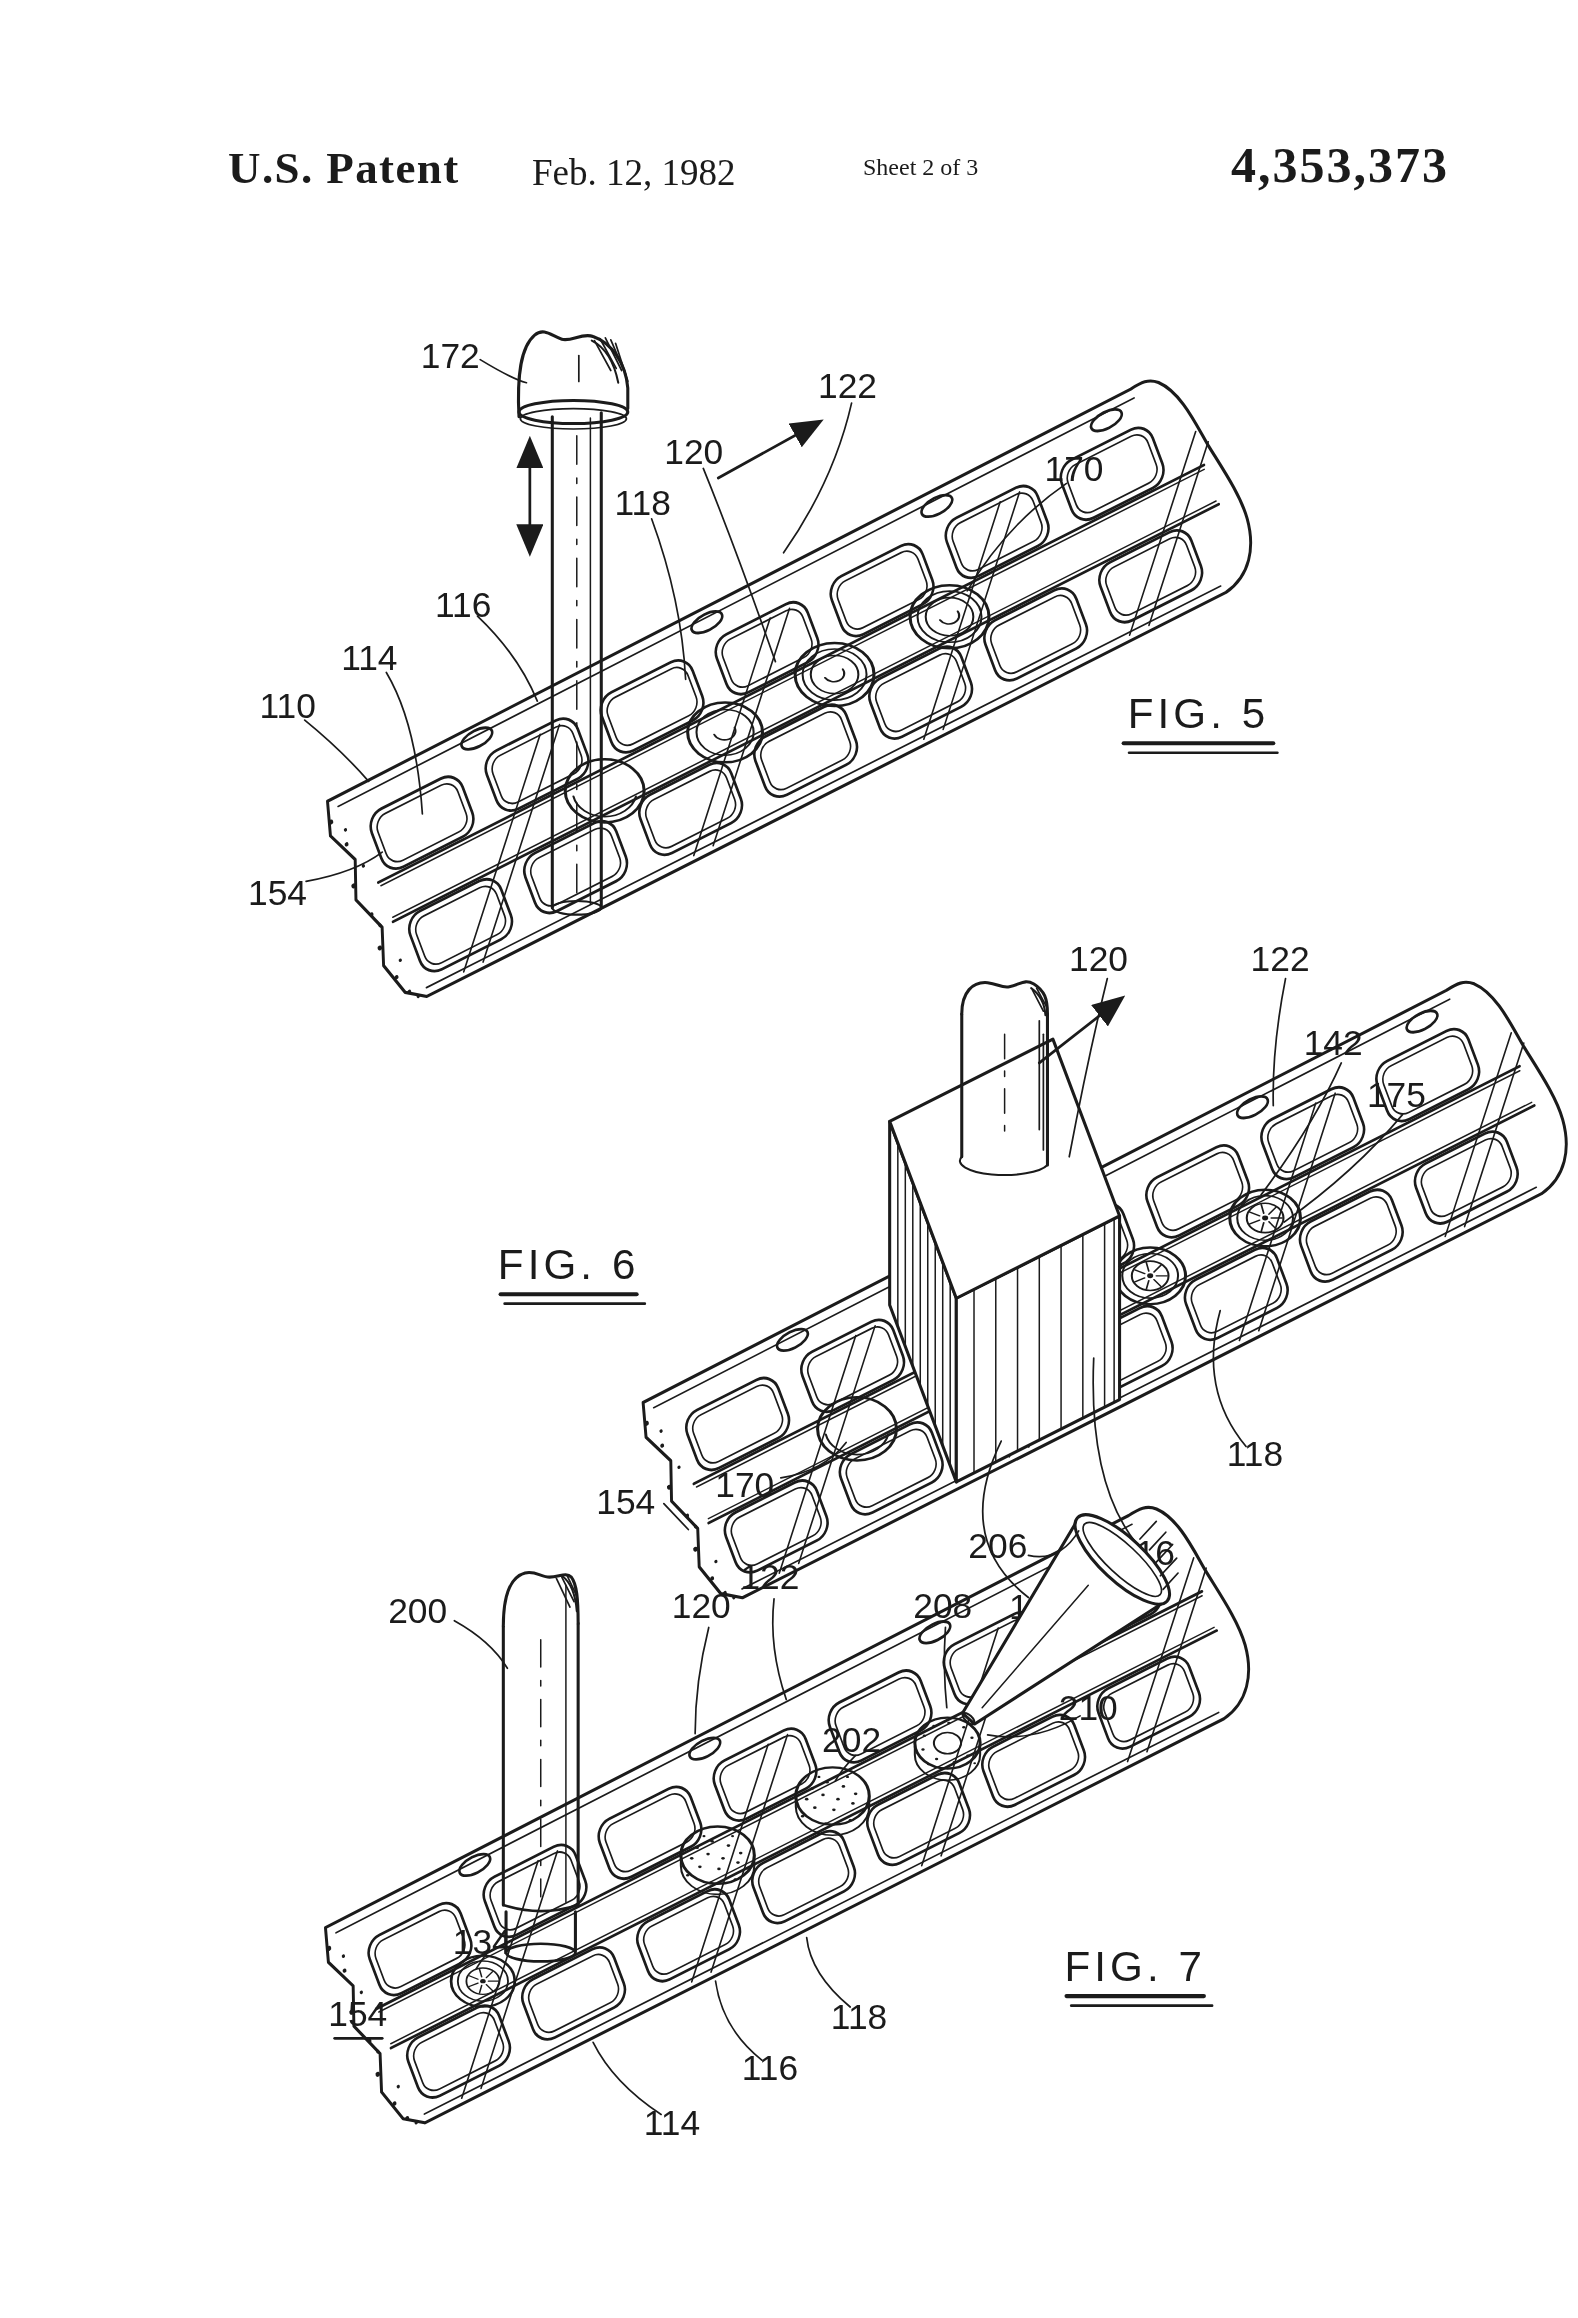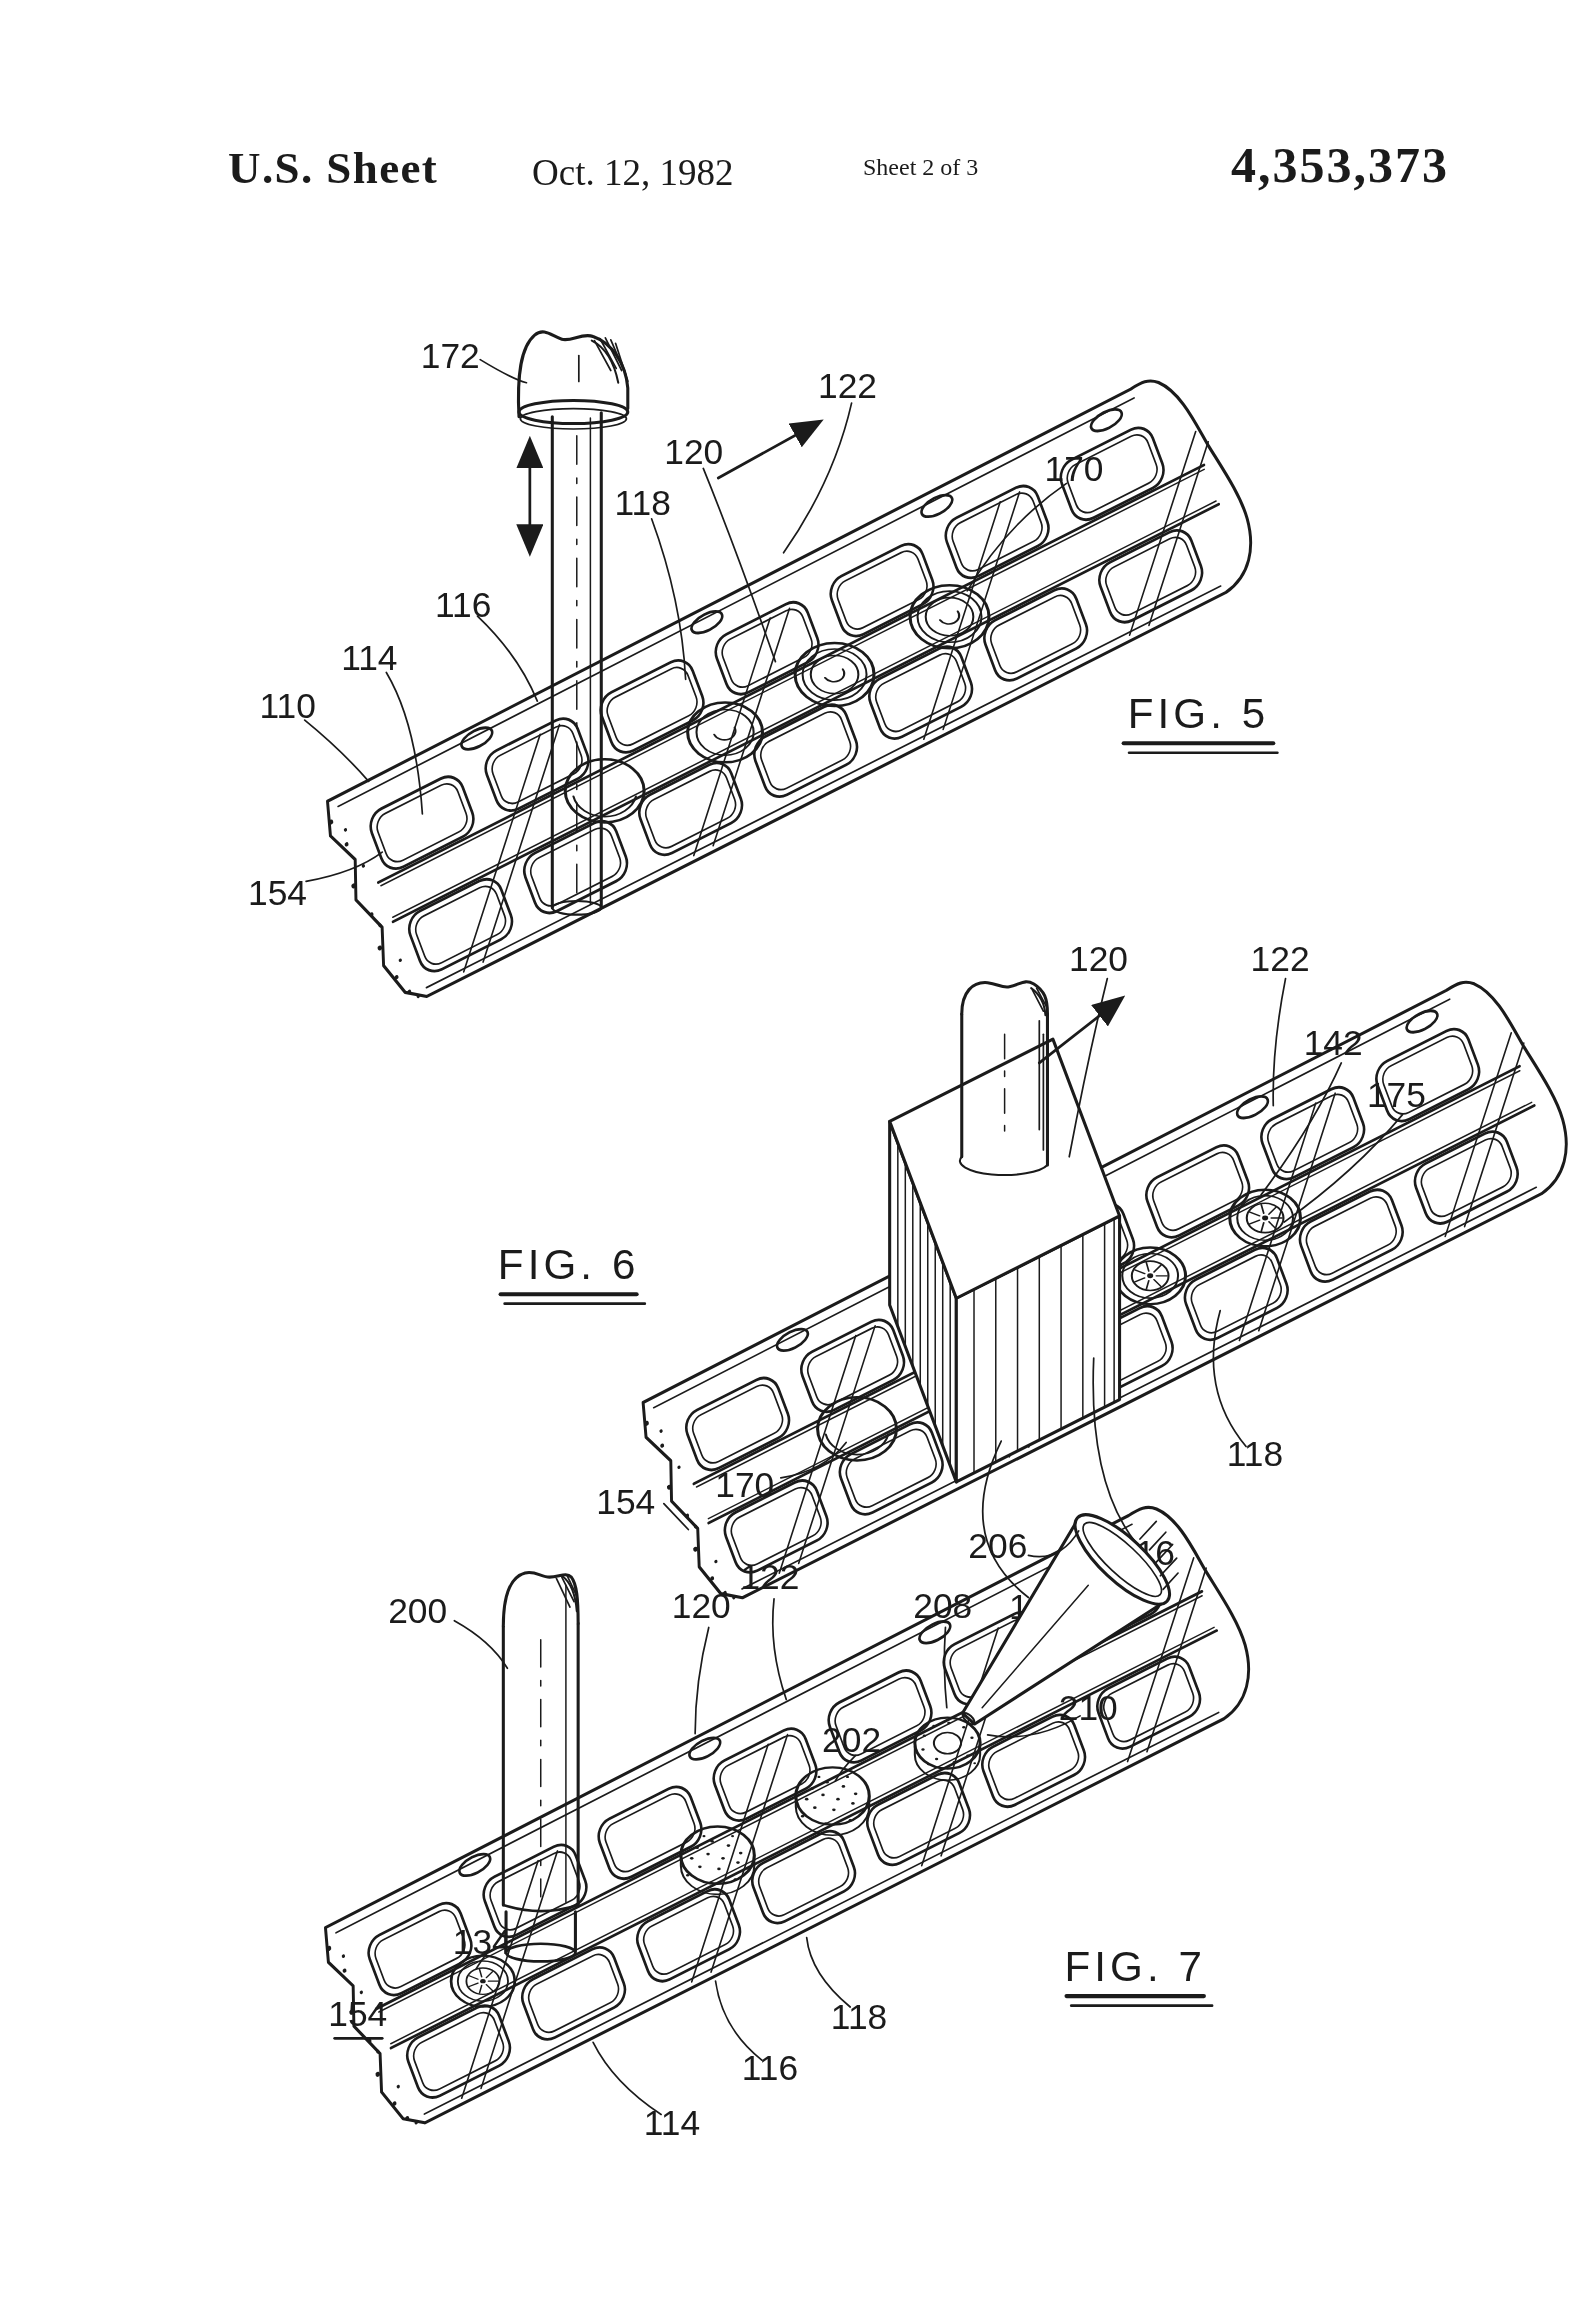--- a/index.html
+++ b/index.html
@@ -19,22 +19,22 @@
   .white{fill:#ffffff;}
   .dot{fill:#1b1b1b;stroke:none;}
   text.ref{font-family:"Liberation Sans", sans-serif;font-size:52px;fill:#1b1b1b;text-anchor:middle;}
   text.cap{font-family:"Liberation Sans", sans-serif;font-size:62px;fill:#1b1b1b;text-anchor:middle;letter-spacing:6px;}
 </style>
 </head>
 <body>
 
 <div class="page">
 
-  <div class="hdr hdr-title">U.S. Sheet</div>
-  <div class="hdr hdr-date">Oct. 12, 1982</div>
+  <div class="hdr hdr-title">U.S. Patent</div>
+  <div class="hdr hdr-date">Feb. 12, 1982</div>
   <div class="hdr hdr-sheet">Sheet 2 of 3</div>
   <div class="hdr hdr-num">4,353,373</div>
 
   <svg width="1578" height="2319" viewBox="0 0 2320 3408" xmlns="http://www.w3.org/2000/svg">
     <defs>
       <marker id="ah" markerWidth="12" markerHeight="10" refX="10" refY="5" orient="auto-start-reverse">
         <path d="M0,0 L12,5 L0,10 Z" fill="#1b1b1b"></path>
       </marker>
 
       <g id="pocket" class="ink w4">

